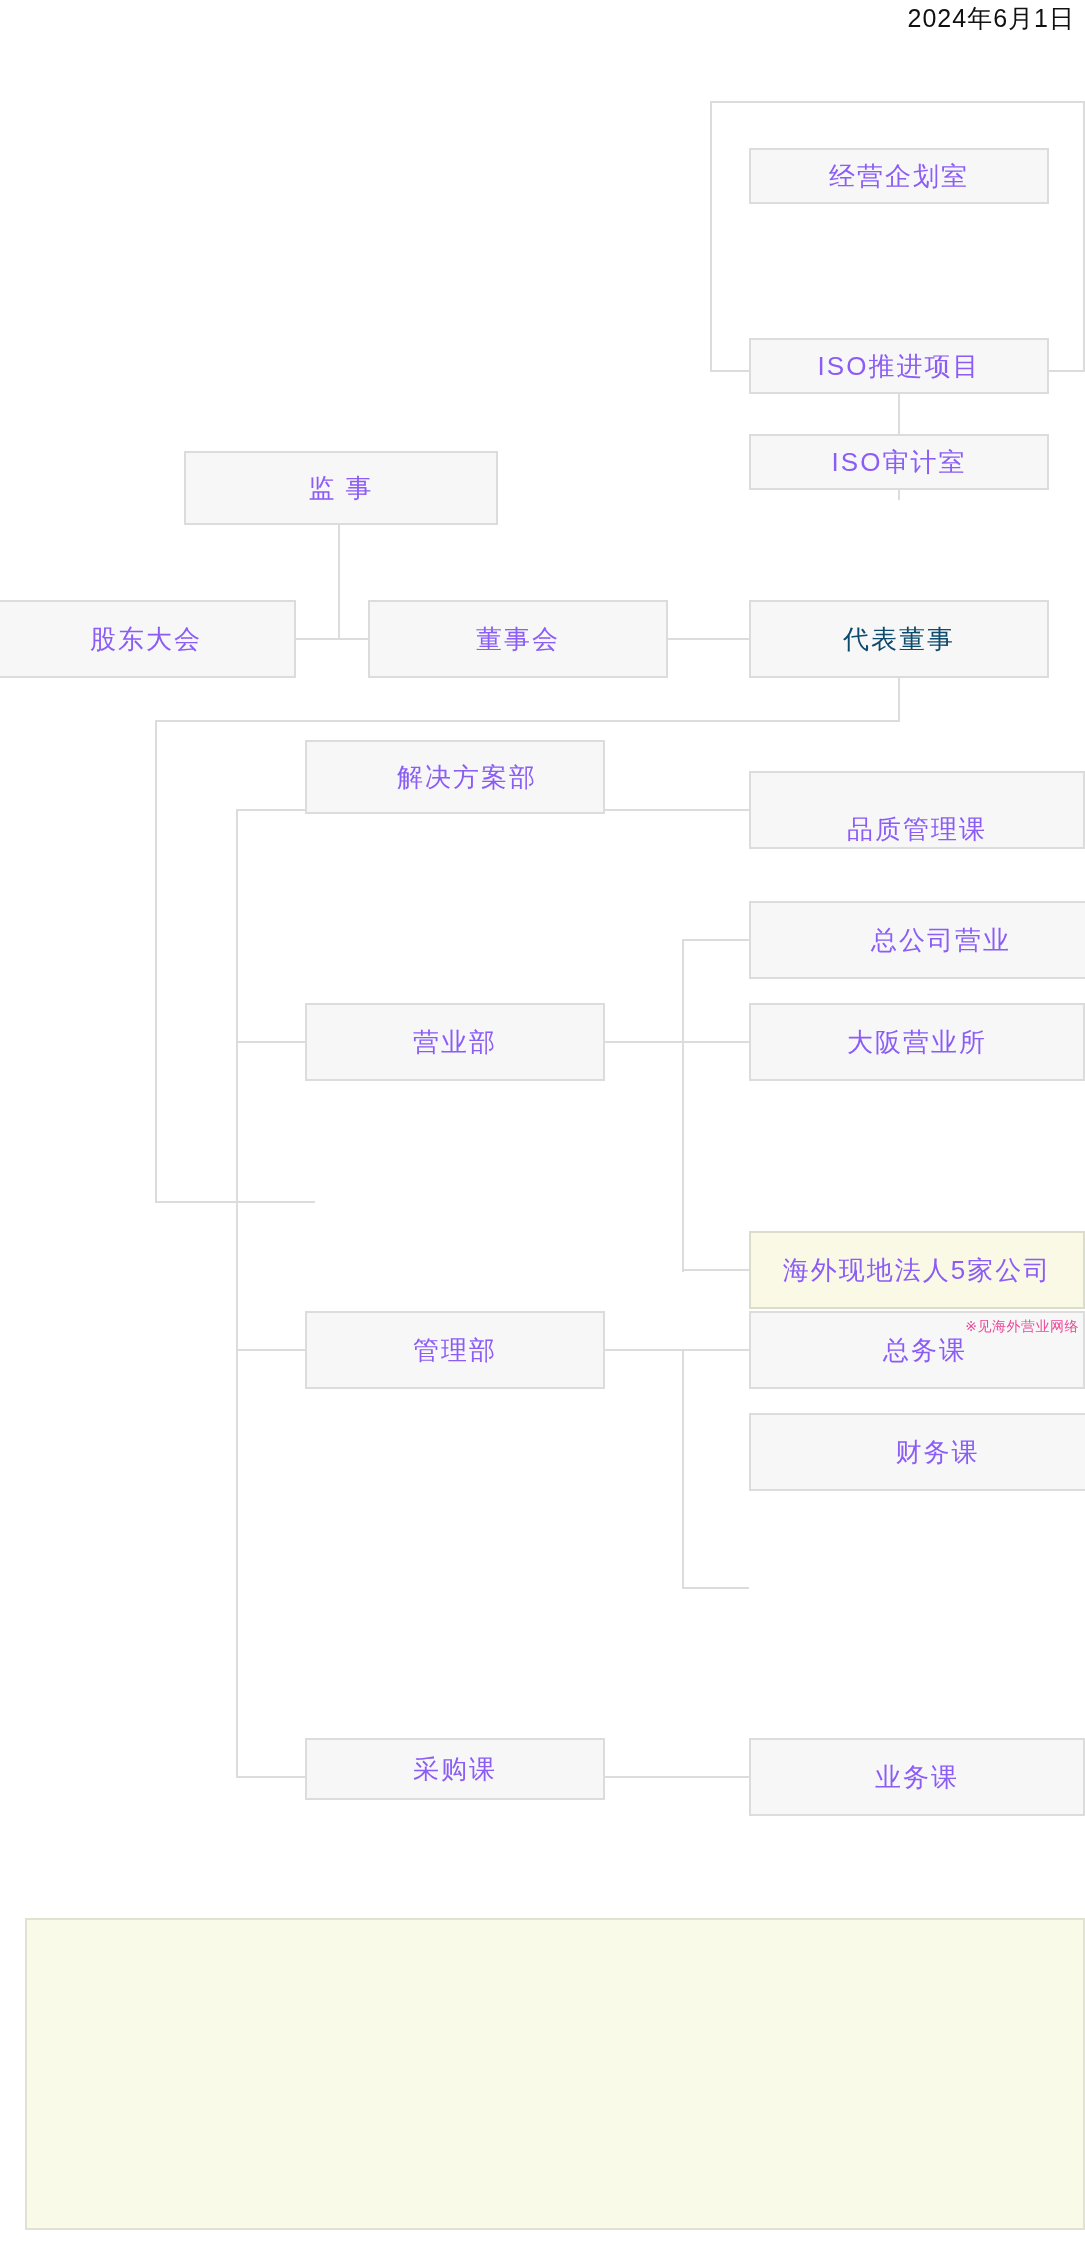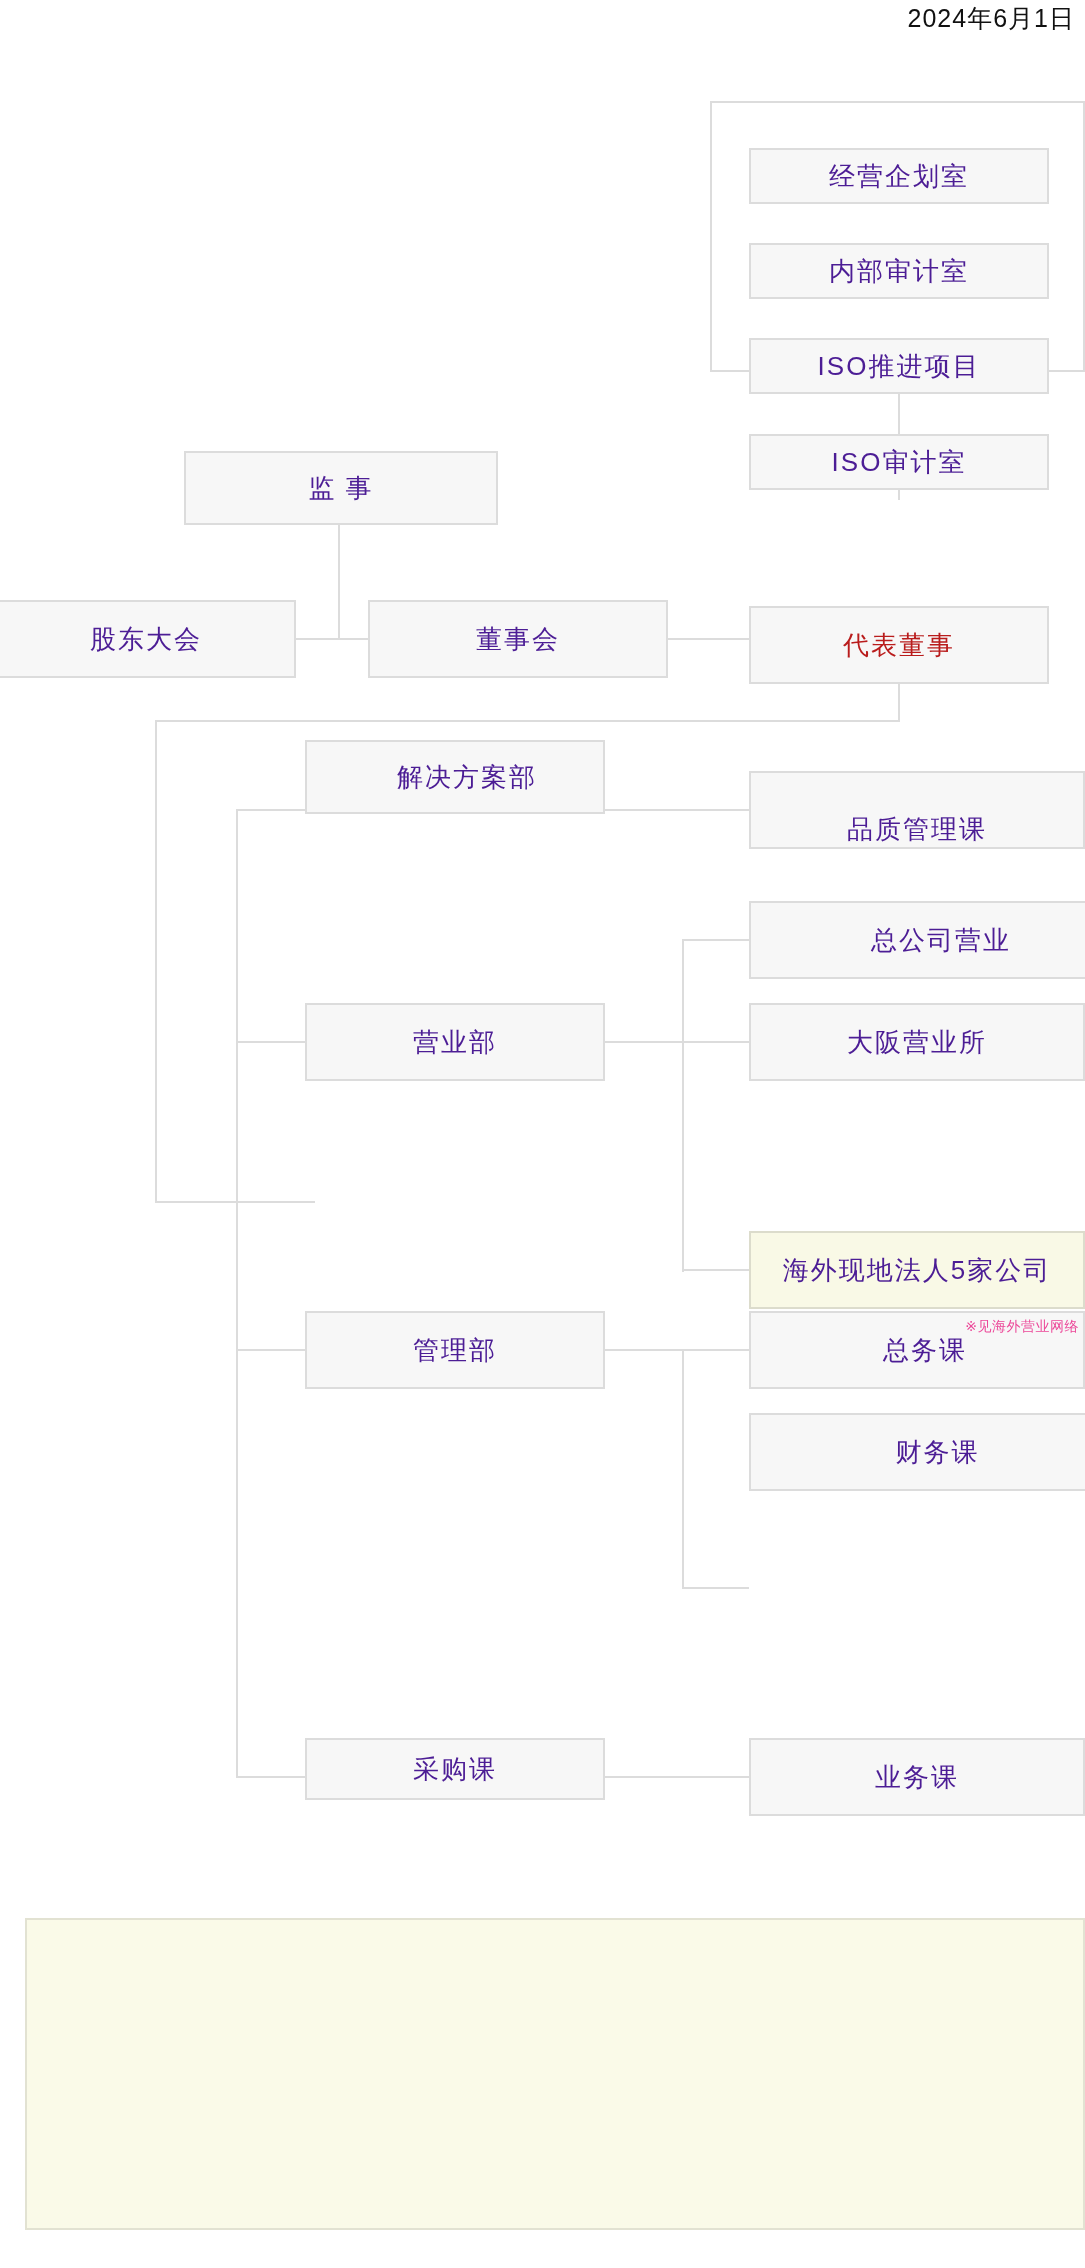--- a/index.html
+++ b/index.html
@@ -32,26 +32,26 @@
 
   
   .box {
     position: absolute;
     background: #f7f7f7;
     border: 2px solid #dcdcdc;
     display: flex;
     align-items: center;
     justify-content: center;
     font-size: 26px;
-    color: #4c1d95;
+    color: #8b5cf6;
     letter-spacing: 2px;
     white-space: nowrap;
     z-index: 3;
   }
-  .box.red-text { color: #b91c1c; margin-top: 6px; }
+  .box.red-text { color: #0c4a6e; }
   .box.highlight {
     background: #f9f9e6;
     border-color: #dcdccc;
   }
 
   
   .staff-frame {
     position: absolute;
     border: 2px solid #dcdcdc;
     background: transparent;
@@ -113,23 +113,20 @@
 
 <div id="chart">
 
   <div class="date-label">2024年6月1日</div>
 
   <div class="staff-frame" style="left:710px; top:101px; width:375px; height:271px;"></div>
 
   <div class="box" style="left:749px; top:148px; width:300px; height:56px;">
     <span>经营企划室</span>
   </div>
-  <div class="box" style="left:749px; top:243px; width:300px; height:56px;">
-    <span>内部审计室</span>
-  </div>
   <div class="box" style="left:749px; top:338px; width:300px; height:56px;">
     <span>ISO推进项目</span>
   </div>
   <div class="box" style="left:749px; top:434px; width:300px; height:56px;">
     <span>ISO审计室</span>
   </div>
 
   <div class="line v" style="left:898px; top:372px; height:128px;"></div>
 
   <div class="box" style="left:184px; top:451px; width:314px; height:74px;">

